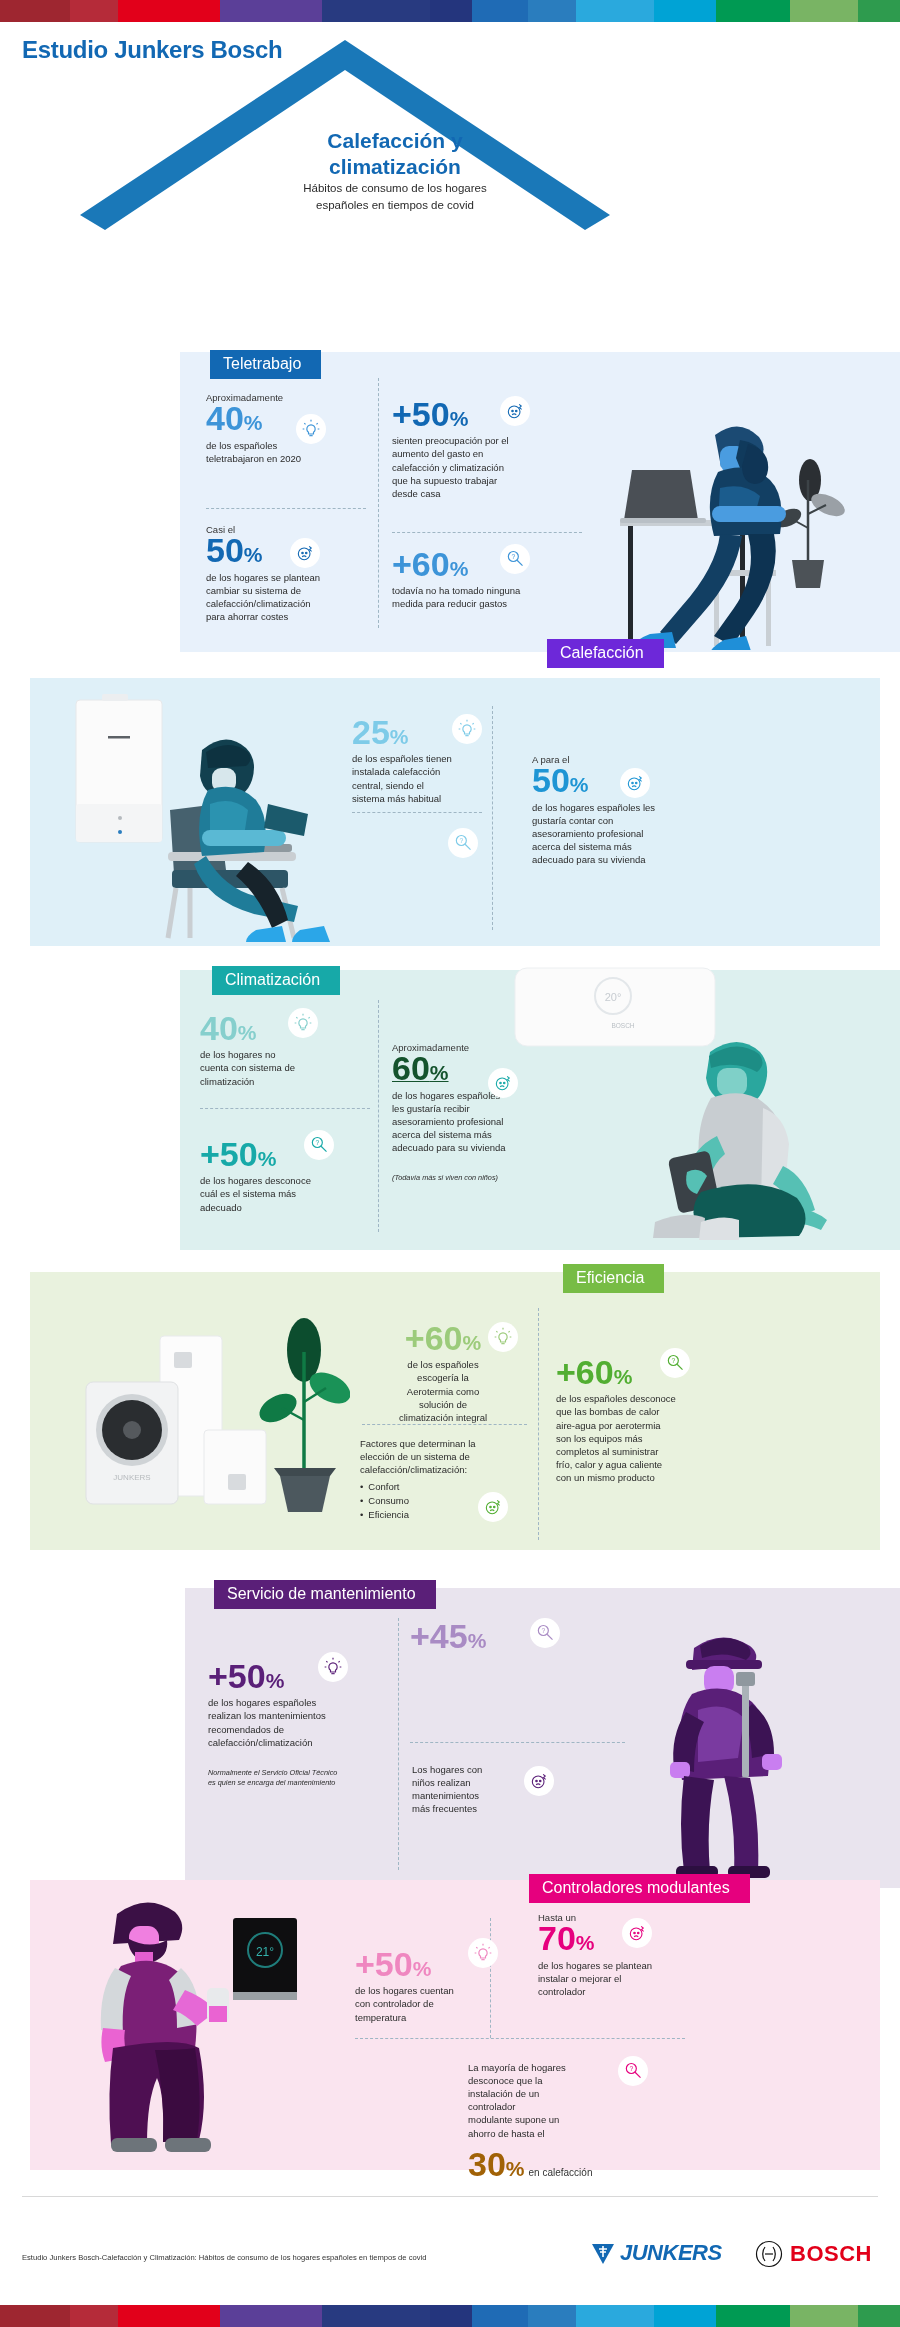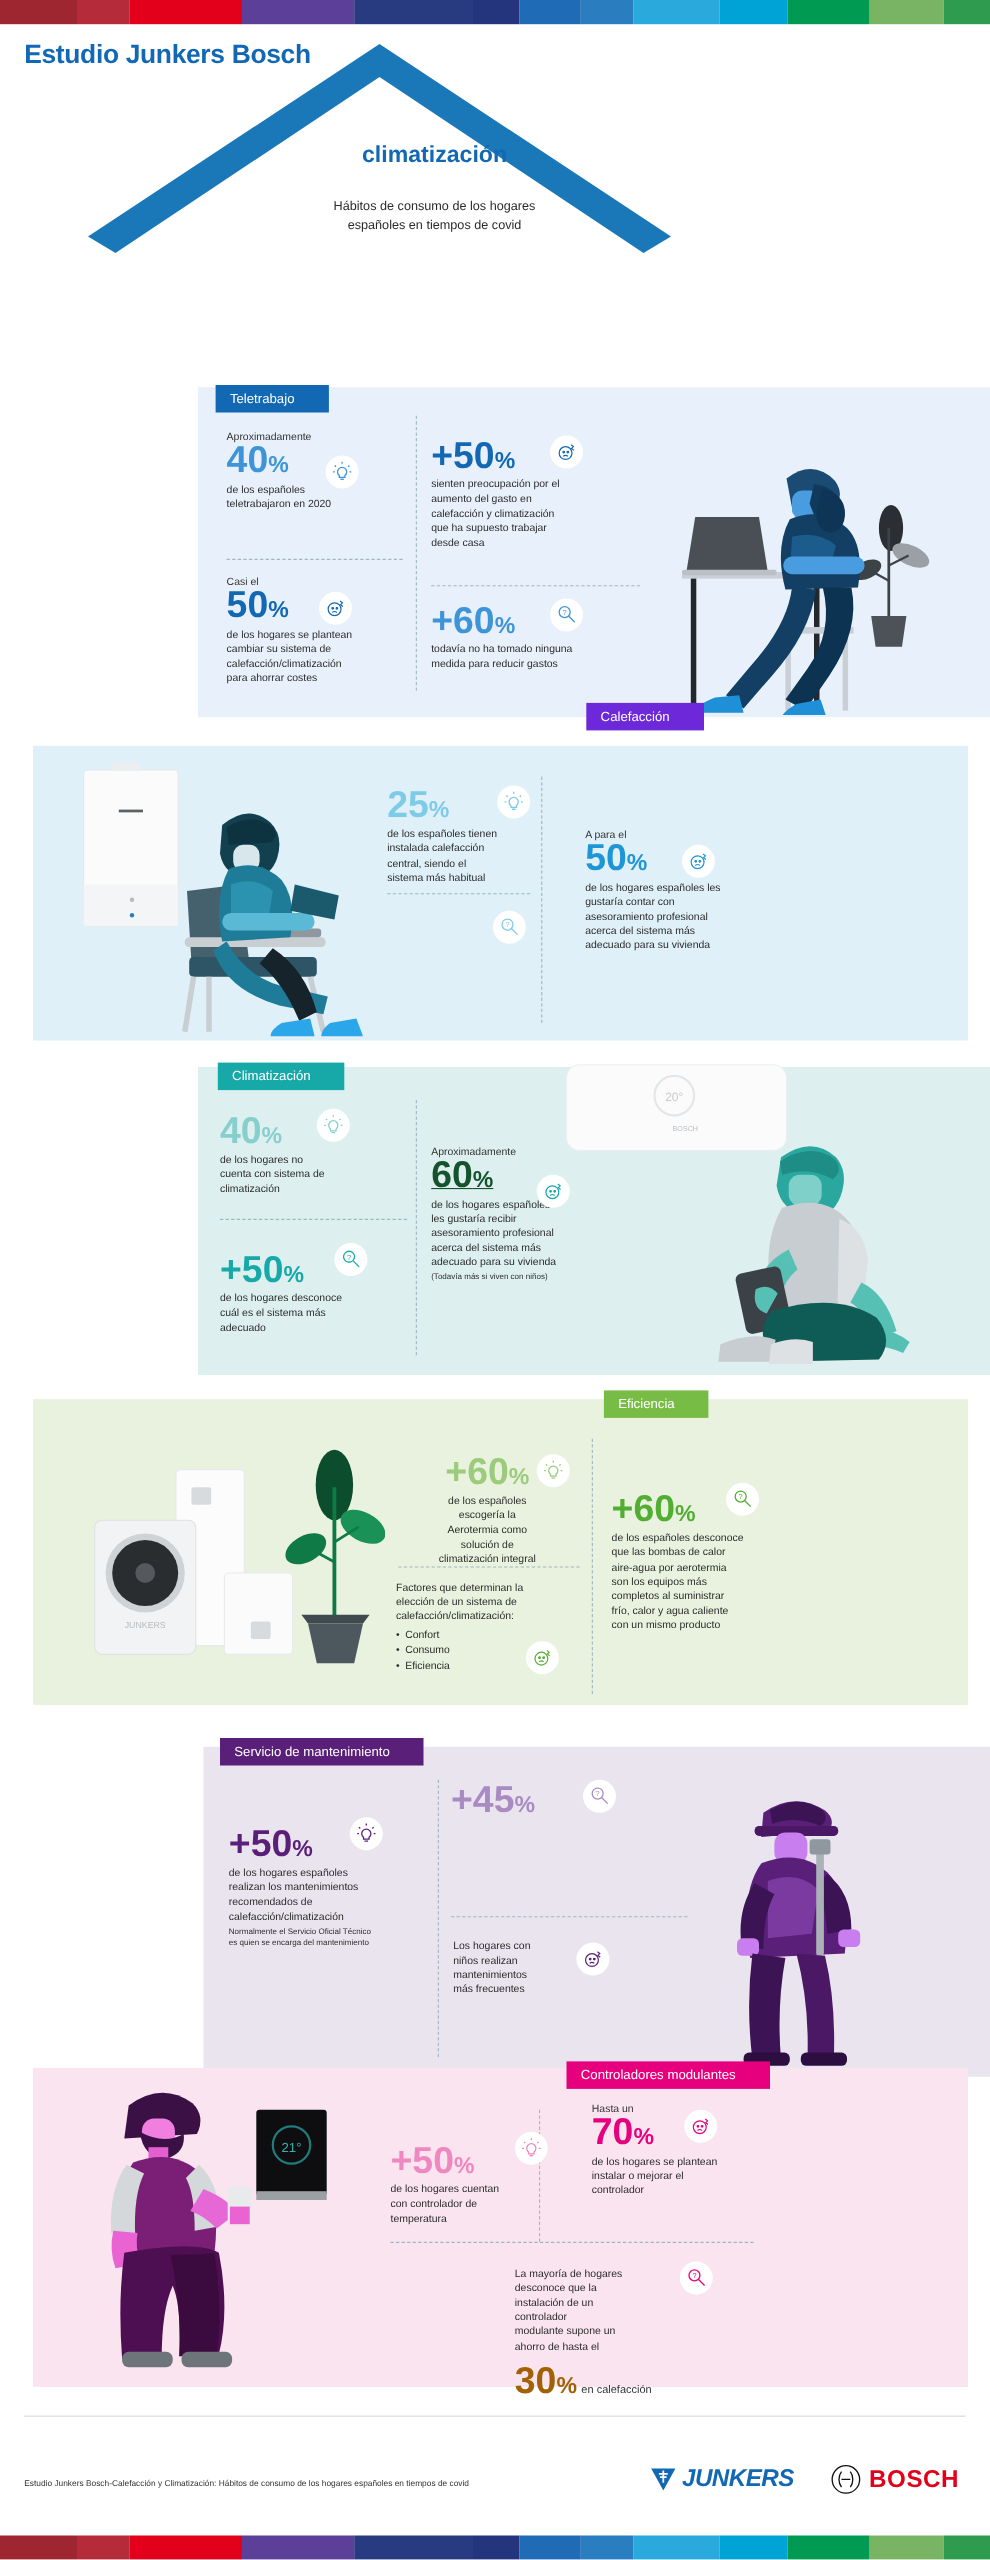--- a/index.html
+++ b/index.html
@@ -53,26 +53,27 @@
     text-align: center;
     font-size: 11.5px;
     line-height: 1.45;
     color: #2b2b2b;
   }
 
   
   .panel { position: absolute; }
   .tag {
     position: absolute;
-    padding: 5px 31px 6px 13px;
+    padding: 5px 20px 6px 13px;
     color: #ffffff;
-    font-size: 12px;
+    font-size: 16px;
     font-weight: normal;
     white-space: nowrap;
     z-index: 5;
+    margin-left: 14px;
   }
 
   .stat { position: absolute; }
   .pre {
     font-size: 9.5px;
     color: #333;
     margin-bottom: -2px;
     line-height: 1.3;
   }
   .big {
@@ -87,21 +88,22 @@
   .desc {
     font-size: 9.5px;
     line-height: 1.38;
     color: #2b2b2b;
     margin-top: 3px;
   }
   .note {
     font-size: 7.3px;
     line-height: 1.35;
     color: #2b2b2b;
-    margin-top: 2px;
+    margin-top: 19px;
+    font-style: italic;
   }
   .bullets { font-size: 9.5px; line-height: 1.45; color:#2b2b2b; margin-top:4px; }
   .bullets li { list-style: none; }
   .bullets li:before { content: "\2022"; margin-right: 5px; }
 
   .vdash { position: absolute; border-left: 1px dashed #9fb6c4; }
   .hdash { position: absolute; border-top: 1px dashed #9fb6c4; }
 
   
   .bubble {
@@ -146,20 +148,21 @@
       <div class="seg" style="width: 42px; background: rgb(46, 155, 78);"></div>
     </div>
 
   <div class="brand-title">Estudio Junkers Bosch</div>
 
   <svg class="roof" width="530" height="190" viewBox="0 0 530 190">
     <polygon points="265,0 530,175 505,190 265,30 25,190 0,175" fill="#1a78b8"></polygon>
   </svg>
 
   <div class="hero-title">
+    <div>Calefacción y</div>
     <div>climatización</div>
   </div>
   <div class="hero-sub">
     <div>Hábitos de consumo de los hogares</div>
     <div>españoles en tiempos de covid</div>
   </div>
 
   <div class="panel" id="p-teletrabajo" style="left: 180px; top: 352px; width: 720px; height: 300px; background: rgb(232, 241, 251);"></div>
   <div class="tag" id="tag-teletrabajo" style="left: 196px; top: 350px; background: rgb(18, 104, 179);">Teletrabajo</div>
 

